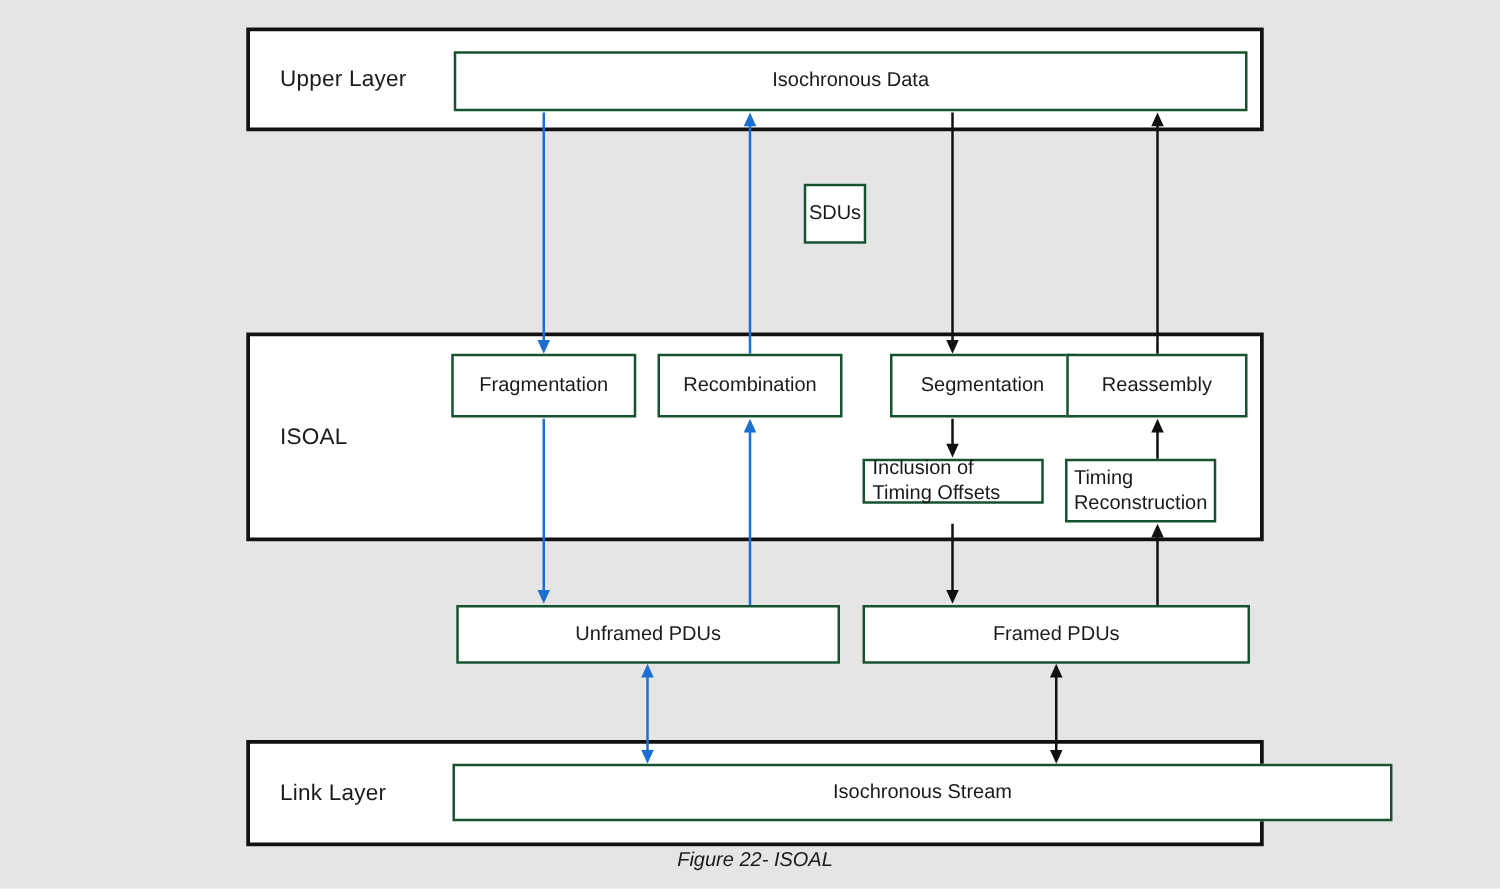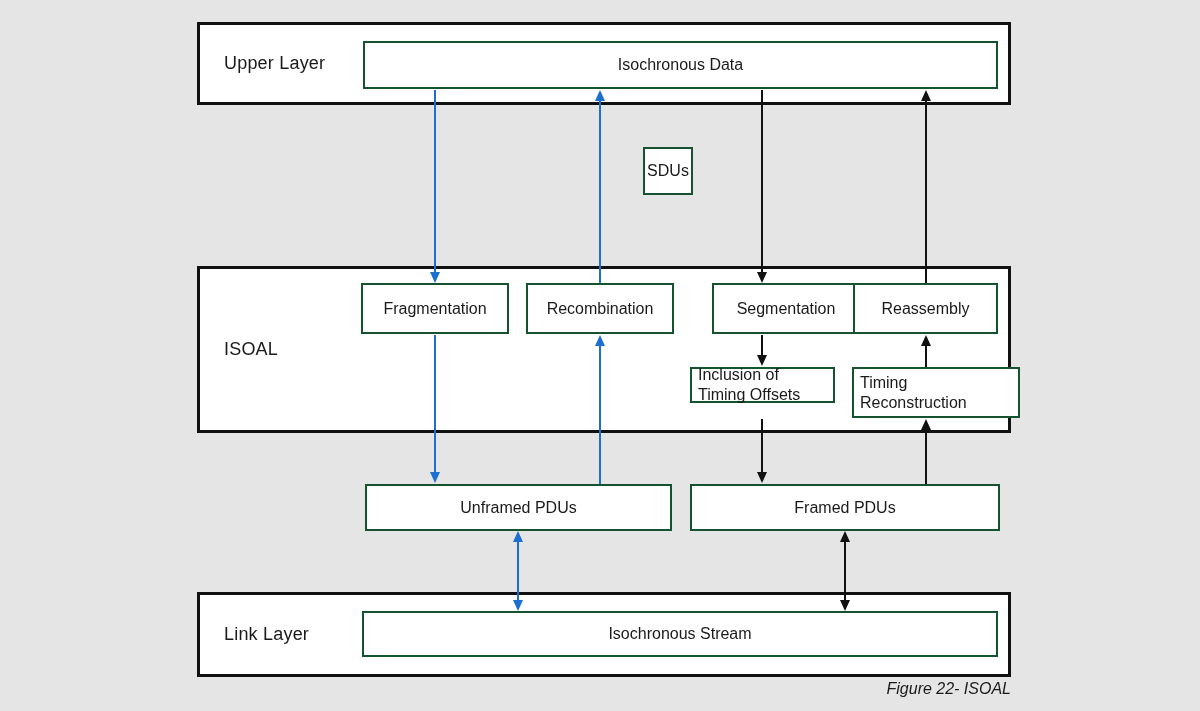--- a/index.html
+++ b/index.html
@@ -52,21 +52,21 @@
   }
   .arrow-blue line   { stroke: #1a6fd0; stroke-width: 2; }
   .arrow-blue polygon{ fill: #1a6fd0; }
   .arrow-black line   { stroke: #111111; stroke-width: 2; }
   .arrow-black polygon{ fill: #111111; }
   .caption {
     position: absolute;
     left: 197px;
     width: 814px;
     top: 680px;
-    text-align: right;
+    text-align: center;
     font-size: 16px;
     font-style: italic;
     color: #1a1a1a;
   }
 </style>
 </head>
 <body>
 
 <div id="canvas">
 
@@ -103,33 +103,33 @@
   </div>
 
   <div class="node-box" style="left:853px; top:283px; width:145px; height:51px;">
     <span>Reassembly</span>
   </div>
 
   <div class="node-box" style="left:690px; top:367px; width:145px; height:36px;">
     <span>Inclusion of Timing Offsets</span>
   </div>
 
-  <div class="node-box" style="left:852px; top:367px; width:168px; height:51px;">
+  <div class="node-box" style="left:852px; top:367px; width:121px; height:51px;">
     <span>Timing Reconstruction</span>
   </div>
 
   <div class="node-box" style="left:365px; top:484px; width:307px; height:47px;">
     <span>Unframed PDUs</span>
   </div>
 
   <div class="node-box" style="left:690px; top:484px; width:310px; height:47px;">
     <span>Framed PDUs</span>
   </div>
 
-  <div class="node-box" style="left:362px; top:611px; width:636px; height:46px;">
+  <div class="node-box" style="left:362px; top:611px; width:752px; height:46px;">
     <span>Isochronous Stream</span>
   </div>
 
   <svg id="arrow-layer" viewBox="0 0 1200 711" xmlns="http://www.w3.org/2000/svg">
 
     <g class="arrow-blue">
       <line x1="435" y1="90" x2="435" y2="273"></line>
       <polygon points="430,272 440,272 435,283"></polygon>
     </g>
     <g class="arrow-blue">

